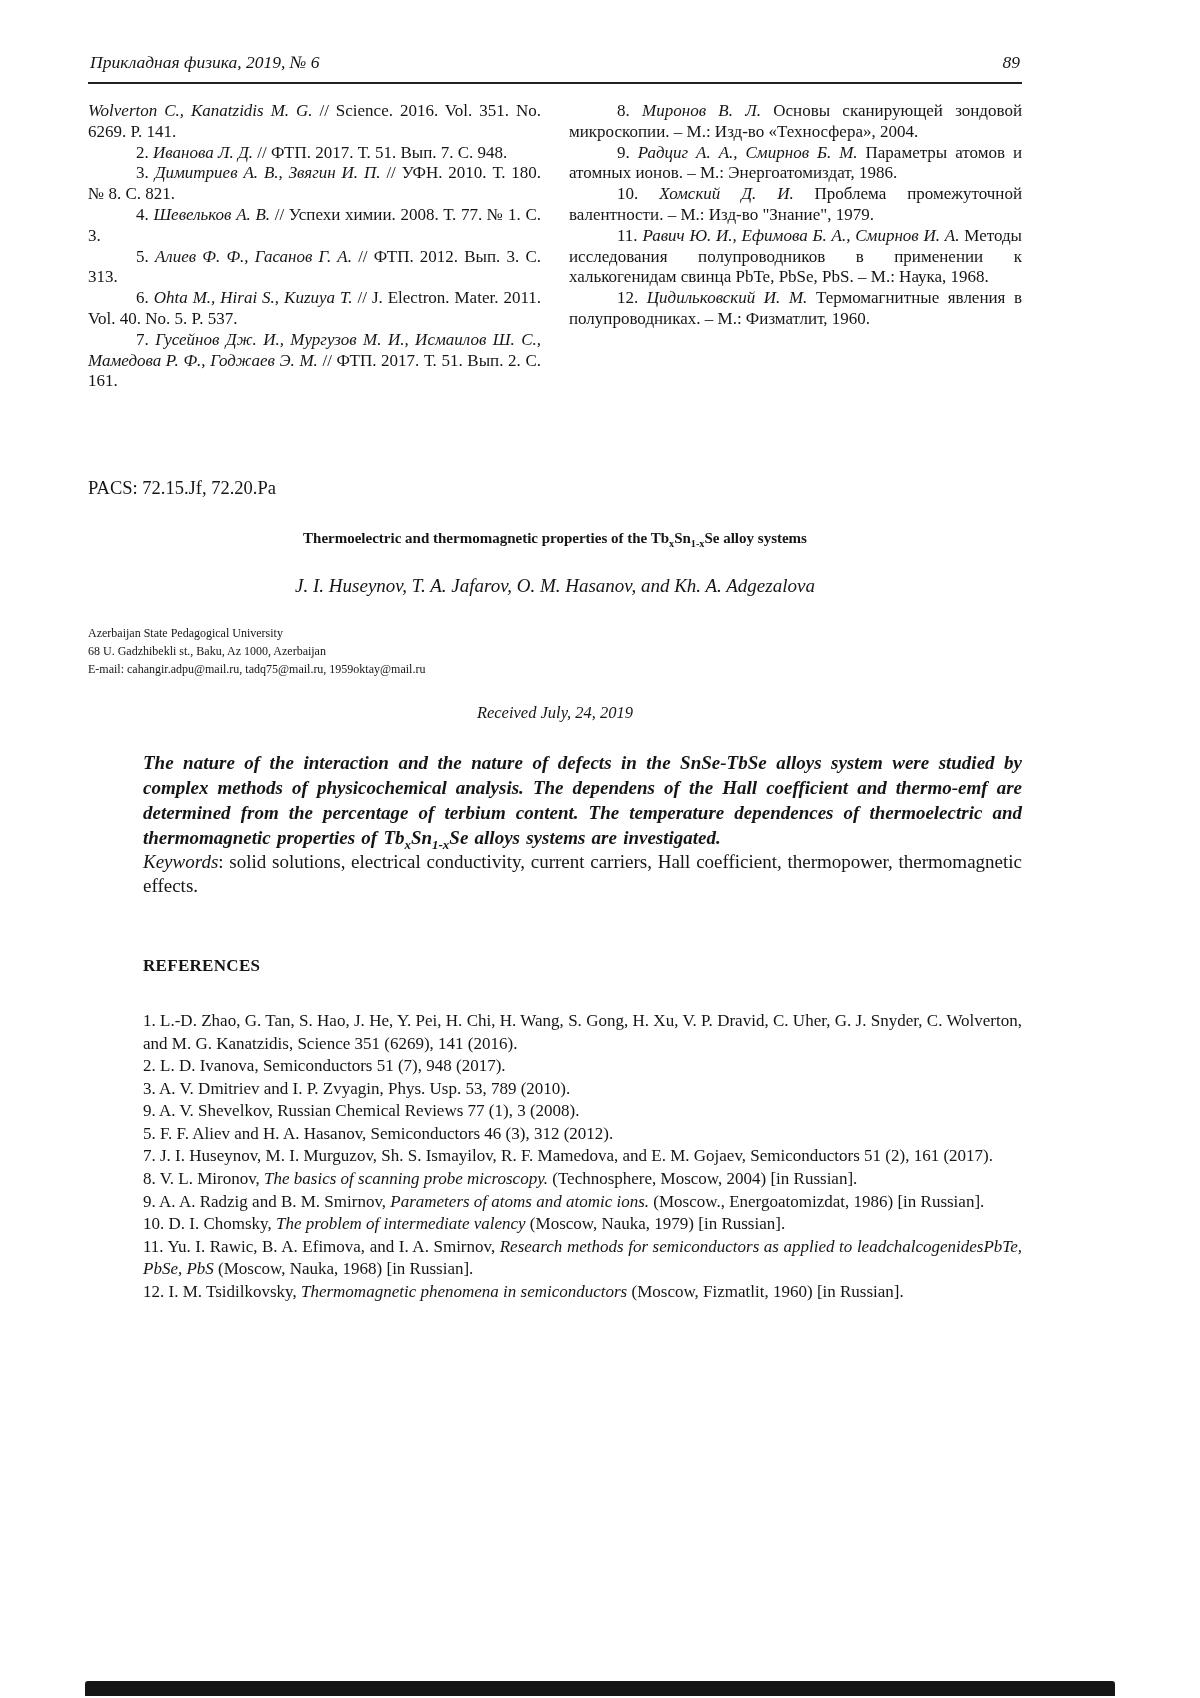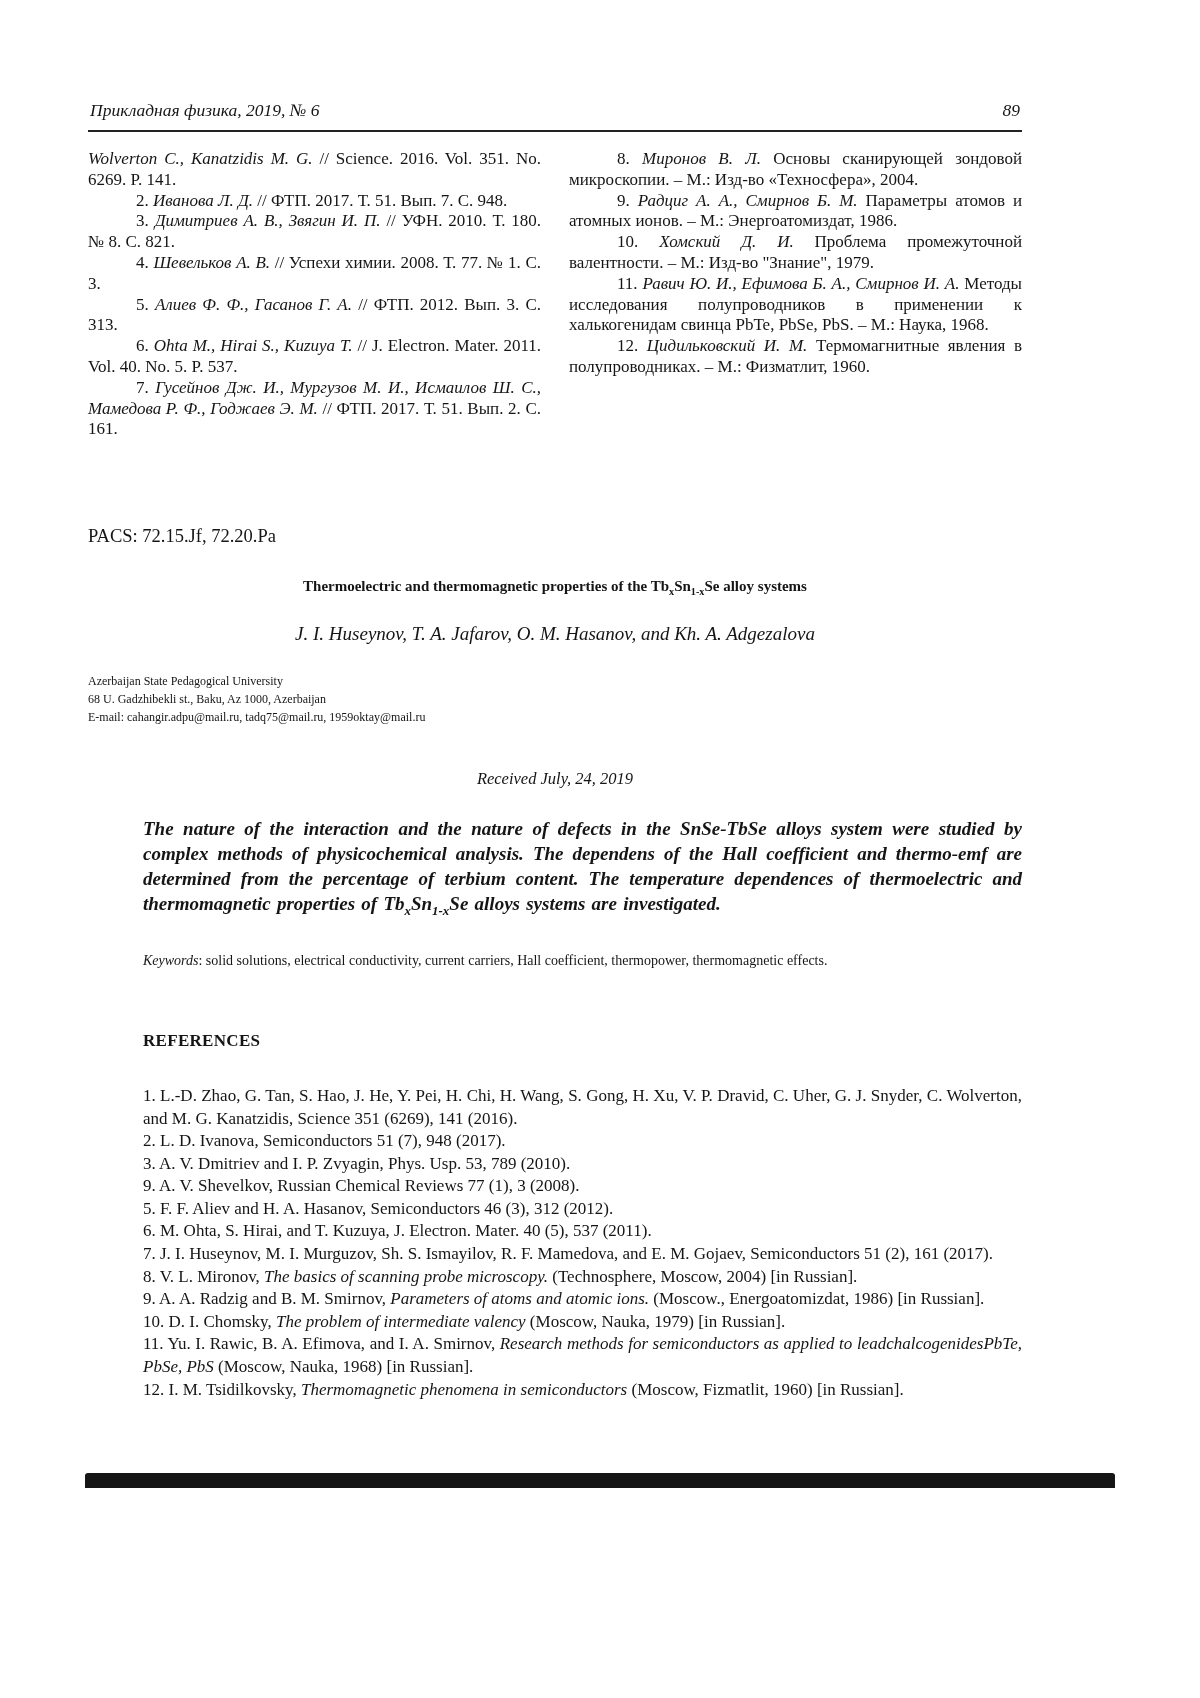--- a/index.html
+++ b/index.html
@@ -1,42 +1,42 @@
 <!DOCTYPE html>
 <html><head>
 <meta charset="utf-8">
 <style>
   * { margin:0; padding:0; box-sizing:border-box; }
   html,body { background:#ffffff; }
   body { font-family:"Liberation Serif","DejaVu Serif",serif; color:#151515; width:1200px; }
-  .page { position:relative; width:1200px; height:1488px; background:#ffffff; padding:100px 178px 0 88px; overflow:hidden; }
+  .page { position:relative; width:1200px; height:1696px; background:#ffffff; padding:52px 178px 0 88px; overflow:hidden; }
 
   .hdr { display:flex; justify-content:space-between; align-items:flex-end;
          font-style:italic; font-size:17.5px; padding:0 2px 9px 2px; border-bottom:2px solid #222; }
 
   .cols { display:flex; gap:28px; margin-top:17px; }
   .col { flex:1; min-width:0; }
   p.ref-ru { font-size:17px; line-height:20.8px; text-align:justify; }
   p.ref-ru.ind { text-indent:48px; }
 
   .it { font-style:italic; }
   .bd { font-weight:normal; }
   .sub { vertical-align:sub; font-size:68%; line-height:0; }
 
   .pacs { margin-top:86px; font-size:18.5px; }
 
   .title { margin-top:30px; text-align:center; font-size:15px; font-weight:bold; line-height:1.25; }
   .authors { margin-top:27px; text-align:center; font-style:italic; font-size:19px; }
   .affil { margin-top:27px; text-align:left; font-size:12px; line-height:1.5; }
-  .received { margin-top:43px; text-align:center; font-style:italic; font-size:16.5px; }
+  .received { margin-top:25px; text-align:center; font-style:italic; font-size:16.5px; }
 
   .block { margin-left:55px; }
   .abstract { margin-top:27px; font-weight:bold; font-style:italic; font-size:19px;
               line-height:25px; text-align:justify; word-spacing:1.5px; }
-  .keywords { margin-top:33px; font-size:14px; line-height:24px; text-align:justify; }
+  .keywords { font-size:19px; line-height:24px; text-align:justify; }
   .refhead { margin-top:58px; font-size:17px; font-weight:bold; letter-spacing:0.3px; }
   .refs-en { margin-top:34px; }
   p.ref-en { font-size:17px; line-height:22.6px; text-align:justify; }
 
   .scanbar { position:absolute; left:85px; bottom:0; width:1030px; height:15px;
              background:#151515; border-radius:3px 3px 0 0; }
 </style>
 </head>
 <body>
 
@@ -83,21 +83,20 @@
   <div class="block">
     <p class="abstract"><span>The nature of the interaction and the nature of defects in the SnSe-TbSe alloys system were studied by complex methods of physicochemical analysis. The dependens of the Hall coefficient and thermo-emf are determined from the percentage of terbium content. The temperature dependences of thermoelectric and thermomagnetic properties of Tb</span><span class="sub">x</span><span>Sn</span><span class="sub">1-x</span><span>Se alloys systems are investigated.</span></p>
     <p class="keywords"><span class="it">Keywords</span><span>: solid solutions, electrical conductivity, current carriers, Hall coefficient, thermopower, thermomagnetic effects.</span></p>
     <h2 class="refhead">REFERENCES</h2>
     <div class="refs-en" id="refs-en">
         <p class="ref-en"><span>1. L.-D. Zhao, G. Tan, S. Hao, J. He, Y. Pei, H. Chi, H. Wang, S. Gong, H. Xu, V. P. Dravid, C. Uher, G. J. Snyder, C. Wolverton, and M. G. Kanatzidis, Science </span><span class="bd">351</span><span> (6269), 141 (2016).</span></p>
         <p class="ref-en"><span>2. L. D. Ivanova, Semiconductors </span><span class="bd">51</span><span> (7), 948 (2017).</span></p>
         <p class="ref-en"><span>3. A. V. Dmitriev and I. P. Zvyagin, Phys. Usp. </span><span class="bd">53</span><span>, 789 (2010).</span></p>
         <p class="ref-en"><span>9. A. V. Shevelkov, Russian Chemical Reviews </span><span class="bd">77</span><span> (1), 3 (2008).</span></p>
         <p class="ref-en"><span>5. F. F. Aliev and H. A. Hasanov, Semiconductors </span><span class="bd">46</span><span> (3), 312 (2012).</span></p>
-        <p class="ref-en"><span>6. M. Ohta, S. Hirai, and T. Kuzuya, J. Electron. Mater. </span><span class="bd">40</span><span> (5), 537 (2011).</span></p>
         <p class="ref-en"><span>7. J. I. Huseynov, M. I. Murguzov, Sh. S. Ismayilov, R. F. Mamedova, and E. M. Gojaev, Semiconductors </span><span class="bd">51</span><span> (2), 161 (2017).</span></p>
         <p class="ref-en"><span>8. V. L. Mironov, </span><span class="it">The basics of scanning probe microscopy.</span><span> (Technosphere, Moscow, 2004) [in Russian].</span></p>
         <p class="ref-en"><span>9. A. A. Radzig and B. M. Smirnov, </span><span class="it">Parameters of atoms and atomic ions.</span><span> (Moscow., Energoatomizdat, 1986) [in Russian].</span></p>
         <p class="ref-en"><span>10. D. I. Chomsky, </span><span class="it">The problem of intermediate valency</span><span> (Moscow, Nauka, 1979) [in Russian].</span></p>
         <p class="ref-en"><span>11. Yu. I. Rawic, B. A. Efimova, and I. A. Smirnov, </span><span class="it">Research methods for semiconductors as applied to leadchalcogenidesPbTe, PbSe, PbS</span><span> (Moscow, Nauka, 1968) [in Russian].</span></p>
         <p class="ref-en"><span>12. I. M. Tsidilkovsky, </span><span class="it">Thermomagnetic phenomena in semiconductors</span><span> (Moscow, Fizmatlit, 1960) [in Russian].</span></p>
       </div>
   </div>
 
   <div class="scanbar"></div>

